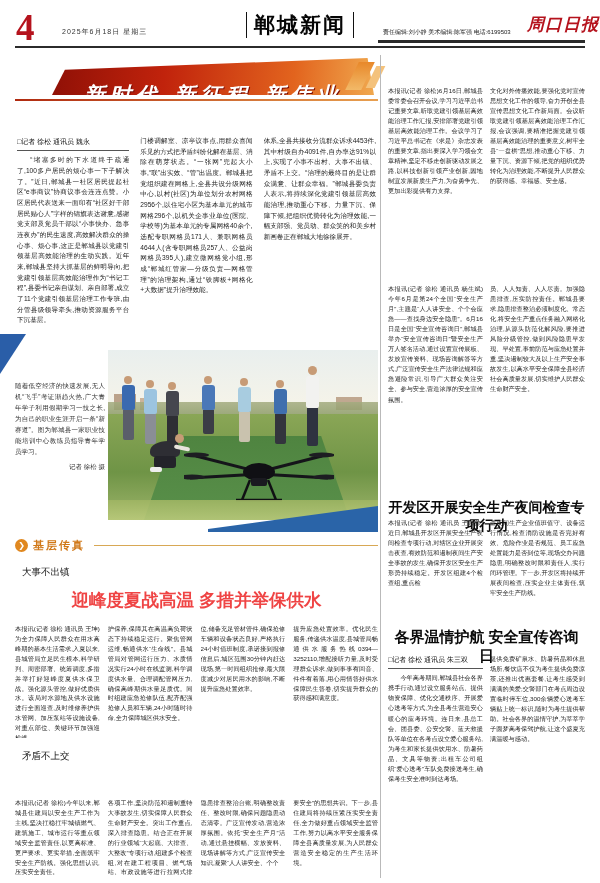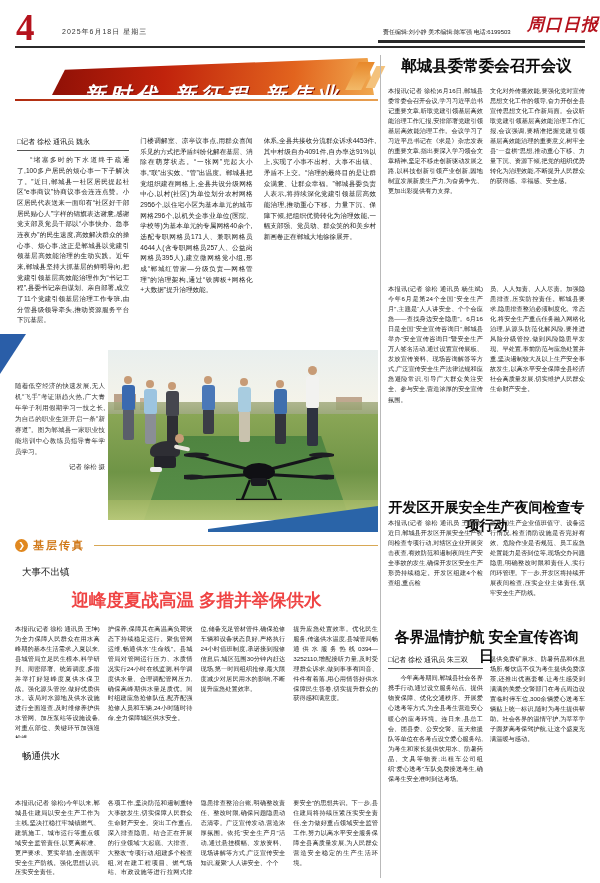--- a/index.html
+++ b/index.html
@@ -77,20 +77,25 @@
   .r-body{width:197px;display:flex;gap:7px;overflow:hidden;}
   .r-body .col{font-size:6.2px;line-height:1.62;}
 </style>
 </head>
 <body>
 
 <div class="page">
 
   <div class="abs page-num">4</div>
   <div class="abs head-date">2025年6月18日 星期三</div>
+  <div class="abs title-wrap">
+    <div class="title-bar"></div>
+    <div class="paper-title">郸城新闻</div>
+    <div class="title-bar"></div>
+  </div>
   <div class="abs head-editors">责任编辑:刘小静 美术编辑:陈军强 电话:6199503</div>
   <div class="abs masthead">周口日报</div>
   <div class="abs subrule"></div>
   <div class="abs mainrule"></div>
 
   <div class="abs banner">
     <span>新时代 新征程 新伟业</span>
   </div>
   <div class="abs banner-stripe1"></div>
   <div class="abs banner-stripe2"></div>
@@ -192,31 +197,30 @@
 
   <div class="abs kicker" style="left:22px;top:566px;">大事不出镇</div>
   <div class="abs g-headline" style="left:15px;top:588px;">迎峰度夏战高温 多措并举保供水</div>
   <div class="abs g-body" style="left:15px;top:624px;height:114px;">
     <div class="col">本报讯(记者 徐松 通讯员 王坤)为全力保障人民群众在用水高峰期的基本生活需求,入夏以来,县城管局立足民生根本,科学研判、周密部署、统筹调度,多措并举打好迎峰度夏供水保卫战。强化源头管控,做好优质供水。该局对水源地及供水设施进行全面巡查,及时维修养护供水管网、加压泵站等设施设备,对重点部位、关键环节加强巡检维</div>
     <div class="col">护保养,保障其在高温高负荷状态下持续稳定运行。聚焦管网运维,畅通供水“生命线”。县城管局对管网运行压力、水质情况实行24小时在线监测,科学调度供水量、合理调配管网压力,确保高峰期供水量足质优。同时组建应急抢修队伍,配齐配强抢修人员和车辆,24小时随时待命,全力保障城区供水安全。</div>
     <div class="col">位,储备充足管材管件,确保抢修车辆和设备状态良好,严格执行24小时值班制度,承诺接到报修信息后,城区范围30分钟内赶达现场,第一时间组织抢修,最大限度减少对居民用水的影响,不断提升应急处置效率。</div>
     <div class="col">提升应急处置效率。优化民生服务,传递供水温度,县城管局畅通供水服务热线0394—3252110,增配接听力量,及时受理群众诉求,做到事事有回音、件件有着落,用心用情答好供水保障民生答卷,切实提升群众的获得感和满意度。</div>
   </div>
 
-  <div class="abs kicker" style="left:22px;top:750px;">畅通供水</div>
+  <div class="abs kicker" style="left:22px;top:750px;">矛盾不上交</div>
   <div class="abs g-body" style="left:15px;top:798px;height:78px;">
     <div class="col">本报讯(记者 徐松)今年以来,郸城县住建局以安全生产工作为主线,坚决扛稳扛牢城镇燃气、建筑施工、城市运行等重点领域安全监管责任,以更高标准、更严要求、更实举措,全面筑牢安全生产防线。强化思想认识,压实安全责任。</div>
     <div class="col">各项工作,坚决防范和遏制重特大事故发生,切实保障人民群众生命财产安全。突出工作重点,深入排查隐患。结合正在开展的行业领域“大起底、大排查、大整改”专项行动,组建多个检查组,对在建工程项目、燃气场站、市政设施等进行拉网式排查。</div>
     <div class="col">隐患排查整治台账,明确整改责任、整改时限,确保问题隐患动态清零。广泛宣传发动,营造浓厚氛围。依托“安全生产月”活动,通过悬挂横幅、发放资料、现场讲解等方式,广泛宣传安全知识,凝聚“人人讲安全、个个</div>
     <div class="col">要安全”的思想共识。下一步,县住建局将持续压紧压实安全责任,全力做好重点领域安全监管工作,努力以高水平安全服务保障全县高质量发展,为人民群众营造安全稳定的生产生活环境。</div>
   </div>
 
   <div class="abs vdivider"></div>
 
-  <div class="abs r-headline" style="left:388px;top:56px;font-size:15.5px;">郸城县委常委会召开会议</div>
   <div class="abs r-body" style="left:388px;top:86px;height:162px;">
     <div class="col">本报讯(记者 徐松)6月16日,郸城县委常委会召开会议,学习习近平总书记重要文章,听取党建引领基层高效能治理工作汇报,安排部署党建引领基层高效能治理工作。会议学习了习近平总书记在《求是》杂志发表的重要文章,指出要深入学习领会文章精神,坚定不移走创新驱动发展之路,以科技创新引领产业创新,因地制宜发展新质生产力,为奋勇争先、更加出彩提供有力支撑。</div>
     <div class="col">文化对外传播效能,要强化党对宣传思想文化工作的领导,奋力开创全县宣传思想文化工作新局面。会议听取党建引领基层高效能治理工作汇报,会议强调,要精准把握党建引领基层高效能治理的重要意义,树牢全县“一盘棋”思想,推动重心下移、力量下沉、资源下倾,把党的组织优势转化为治理效能,不断提升人民群众的获得感、幸福感、安全感。</div>
   </div>
 
   <div class="abs r-body" style="left:388px;top:284px;height:206px;">
     <div class="col">本报讯(记者 徐松 通讯员 杨生斌)今年6月是第24个全国“安全生产月”,主题是“人人讲安全、个个会应急——查找身边安全隐患”。6月16日是全国“安全宣传咨询日”,郸城县举办“安全宣传咨询日”暨安全生产万人签名活动,通过设置宣传展板、发放宣传资料、现场咨询解答等方式,广泛宣传安全生产法律法规和应急避险常识,引导广大群众关注安全、参与安全,营造浓厚的安全宣传氛围。</div>
     <div class="col">员、人人知责、人人尽责。加强隐患排查,压实防控责任。郸城县要求,隐患排查整治必须制度化、常态化,将安全生产重点任务融入网格化治理,从源头防范化解风险,要推进风险分级管控,做到风险隐患早发现、早处置,事前防范与应急处置并重,坚决遏制较大及以上生产安全事故发生,以高水平安全保障全县经济社会高质量发展,切实维护人民群众生命财产安全。</div>
   </div>
 

